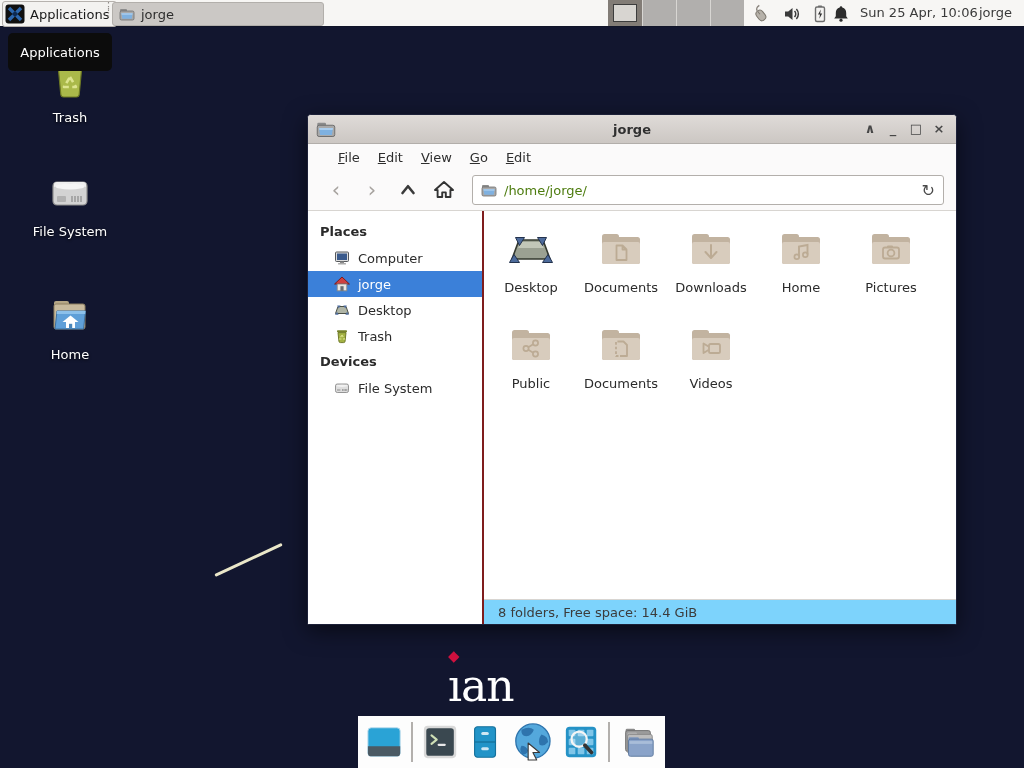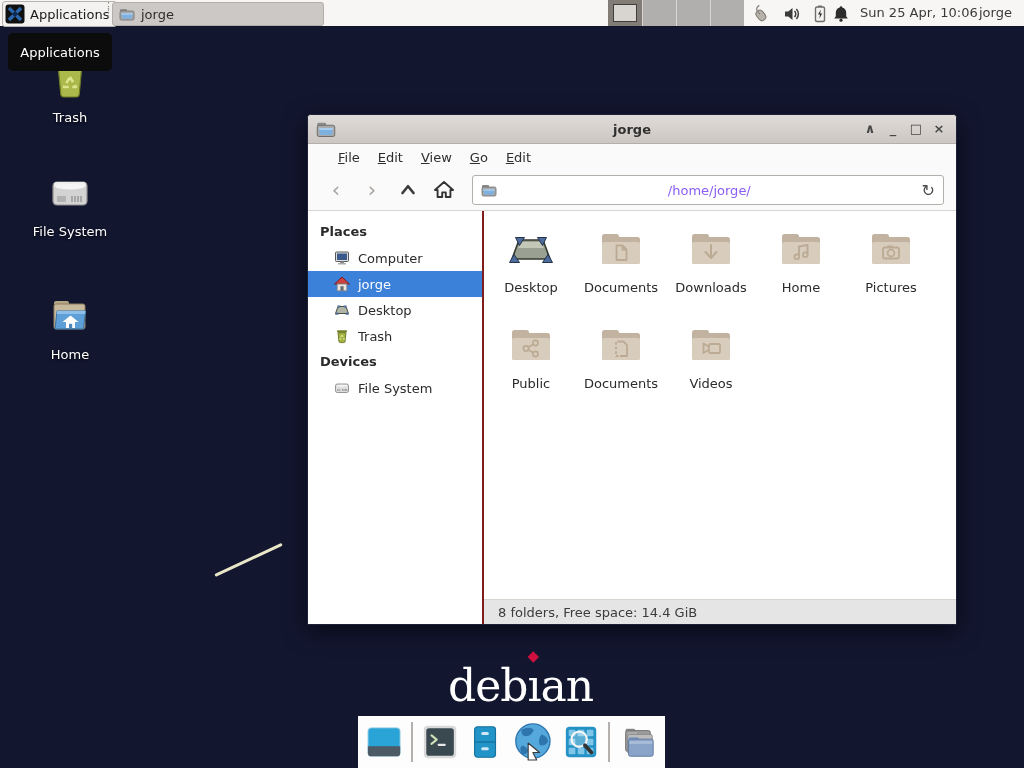--- a/index.html
+++ b/index.html
@@ -53,34 +53,34 @@
   .menu-item{display:inline-block;padding:4px 9px;color:#2e2e2e;}
   .menu-item::first-letter{text-decoration:underline;}
   #toolbar{height:40px;background:#fbfafa;border-bottom:1px solid #d8d5d1;display:flex;
            align-items:center;flex:0 0 40px;padding:0 12px;gap:4px;}
   .nav-btn{width:32px;height:30px;display:flex;align-items:center;justify-content:center;
            font-size:21px;line-height:21px;}
   .nav-dim{color:#a7a39f;}
   #pathbar{flex:1;height:28px;margin-left:8px;background:#fff;border:1px solid #b3afab;border-radius:3px;
            display:flex;align-items:center;gap:7px;padding:0 8px;}
   #path-input{flex:1;border:none;outline:none;font:13px "DejaVu Sans","Liberation Sans",sans-serif;
-              color:#8b5cf6;background:transparent;padding:0;text-align:center;}
+              color:#4d7c0f;background:transparent;padding:0;}
   #reload{color:#4a4a4a;font-size:16px;}
   #win-body{flex:1;display:flex;min-height:0;}
   #sidebar{width:176px;background:#fff;border-right:2px solid #7f1d1d;flex:0 0 176px;
            padding-top:8px;box-sizing:border-box;}
   .side-header{font-weight:bold;color:#2b2b2b;padding:5px 0 6px 12px;}
   .side-row{height:26px;display:flex;align-items:center;gap:8px;padding-left:26px;color:#2b2b2b;}
   .side-row.selected{background:#3b80d9;color:#fff;}
   #main-col{flex:1;display:flex;flex-direction:column;min-width:0;}
   #icon-view{flex:1;background:#fff;display:flex;flex-wrap:wrap;align-content:flex-start;
              padding:14px 0 0 2px;}
   .fold-cell{width:90px;height:96px;display:flex;flex-direction:column;align-items:center;gap:7px;}
   .fold-cell .lbl{font-size:13px;color:#2b2b2b;white-space:nowrap;}
-  #statusbar{height:24px;background:#e5e5e5;border-top:1px solid #d8d5d1;display:flex;
+  #statusbar{height:24px;background:#7dd3fc;border-top:1px solid #d8d5d1;display:flex;
              align-items:center;padding-left:14px;color:#3c3c3c;flex:0 0 24px;}
 
   
   #logo{left:448px;top:660px;color:#fff;font-family:"DejaVu Serif","Liberation Serif",serif;
         font-size:44px;letter-spacing:-1px;}
   #logo .i-wrap{position:relative;}
   #logo .diamond{position:absolute;left:0px;top:-13px;font-size:15px;color:#d0113f;
                  font-family:"DejaVu Sans",sans-serif;letter-spacing:0;}
 
   
@@ -381,21 +381,21 @@
           <div class="lbl">Videos</div>
         </div>
       </div>
       <div id="statusbar">
         <span>8 folders, Free space: 14.4 GiB</span>
       </div>
     </div>
   </div>
 </div>
 
-<div id="logo" class="abs"><span>deb</span><span class="i-wrap"><span class="diamond">◆</span><span>ı</span></span><span>an</span></div>
+<div id="logo" class="abs"><span class="i-wrap"><span class="diamond">◆</span><span>ı</span></span><span>an</span></div>
 
 <div id="dock" class="abs">
   <svg width="38" height="38" viewBox="0 0 38 38">
     <rect x="2" y="4" width="34" height="30" rx="3.5" fill="#2aa3d6" stroke="#bcdcec" stroke-width="1"></rect>
     <path d="M2 23.5 h34 v7.5 a3.5 3.5 0 0 1 -3.5 3 H5.5 a3.5 3.5 0 0 1 -3.5 -3 Z" fill="#4b5a64"></path>
   </svg>
   <div class="dock-sep"></div>
   <svg width="38" height="38" viewBox="0 0 38 38">
     <rect x="2" y="2" width="34" height="34" rx="4" fill="#d9d9d9"></rect>
     <rect x="4.5" y="4.5" width="29" height="29" rx="3" fill="#3a4850"></rect>

